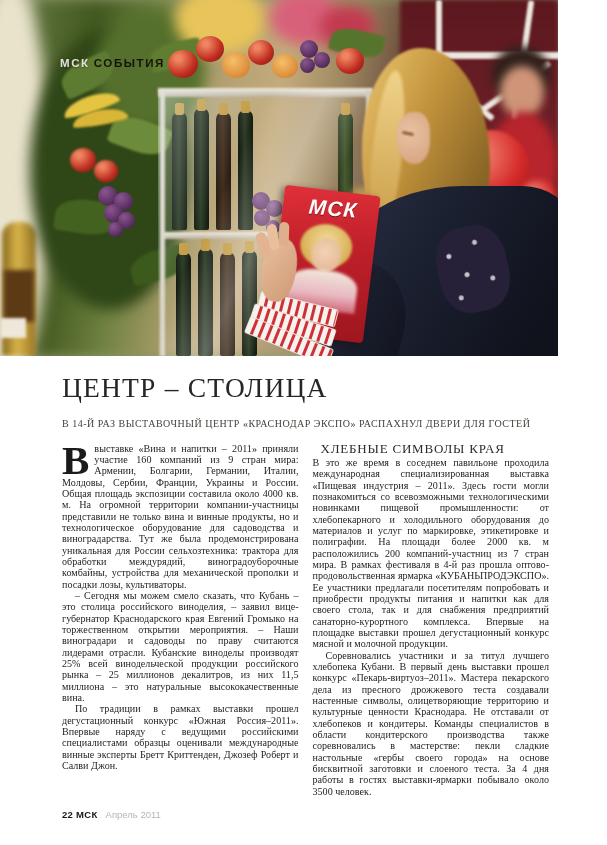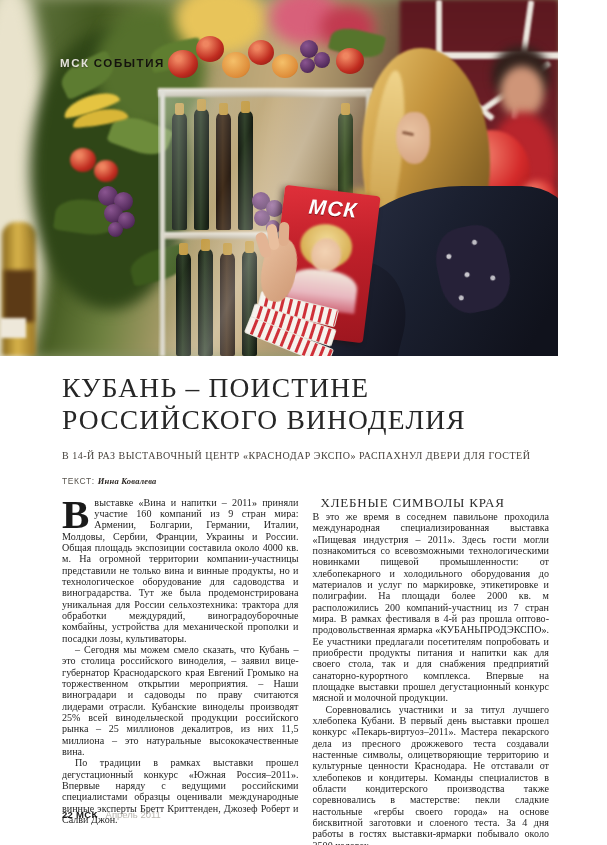--- a/index.html
+++ b/index.html
@@ -164,31 +164,27 @@
     <div style="left:268px;top:224px;width:10px;height:26px;border-radius:6px;background:#e9bf9e;transform:rotate(-8deg);"></div>
     <div style="left:279px;top:222px;width:10px;height:24px;border-radius:6px;background:#dfae8c;transform:rotate(2deg);"></div>
 
     <div class="sec-tag">
       <span class="brand">МСК</span><span class="sect">СОБЫТИЯ</span>
     </div>
   </div>
 
   <div class="article">
     <h1>
-      <span>КУБАНЬ – ПОИСТИНЕ</span>
-      <span>РОССИЙСКОГО ВИНОДЕЛИЯ</span>
+      <span>ЦЕНТР – СТОЛИЦА</span>
     </h1>
 
     <div class="standfirst">
       <span>В 14-Й РАЗ ВЫСТАВОЧНЫЙ ЦЕНТР «КРАСНОДАР ЭКСПО» РАСПАХНУЛ ДВЕРИ ДЛЯ ГОСТЕЙ</span>
     </div>
 
-    <div class="byline">
-      <span>ТЕКСТ:</span><span class="author">Инна Ковалева</span>
-    </div>
 
     <div class="cols">
       <div class="col">
         <p><span class="dropcap">В</span><span>выставке «Вина и напитки – 2011» приняли участие 160 компаний из 9 стран мира: Армении, Болгарии, Германии, Италии, Молдовы, Сербии, Франции, Украины и России. Общая площадь экспозиции составила около 4000 кв. м. На огромной территории компании-участницы представили не только вина и винные продукты, но и технологическое оборудование для садоводства и виноградарства. Тут же была продемонстрирована уникальная для России сельхозтехника: трактора для обработки междурядий, виноградоуборочные комбайны, устройства для механической прополки и посадки лозы, культиваторы.</span></p>
         <p class="ind"><span>– Сегодня мы можем смело сказать, что Кубань – это столица российского виноделия, – заявил вице-губернатор Краснодарского края Евгений Громыко на торжественном открытии мероприятия. – Наши виноградари и садоводы по праву считаются лидерами отрасли. Кубанские виноделы производят 25% всей винодельческой продукции российского рынка – 25 миллионов декалитров, из них 11,5 миллиона – это натуральные высококачественные вина.</span></p>
         <p class="ind"><span>По традиции в рамках выставки прошел дегустационный конкурс «Южная Россия–2011». Впервые наряду с ведущими российскими специалистами образцы оценивали международные винные эксперты Бретт Криттенден, Джозеф Роберт и Салви Джон.</span></p>
 
       </div>
       <div class="col">
         <h2 class="subhead">ХЛЕБНЫЕ СИМВОЛЫ КРАЯ</h2>

